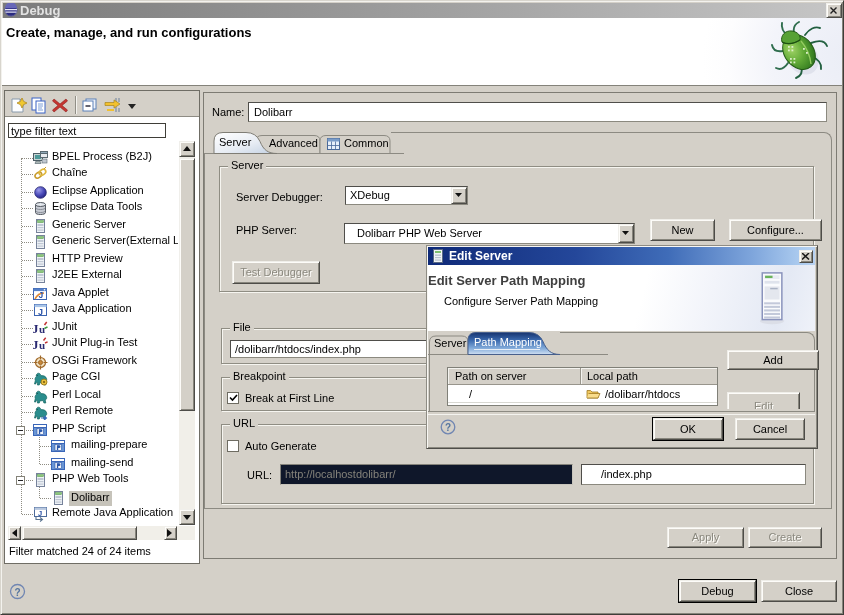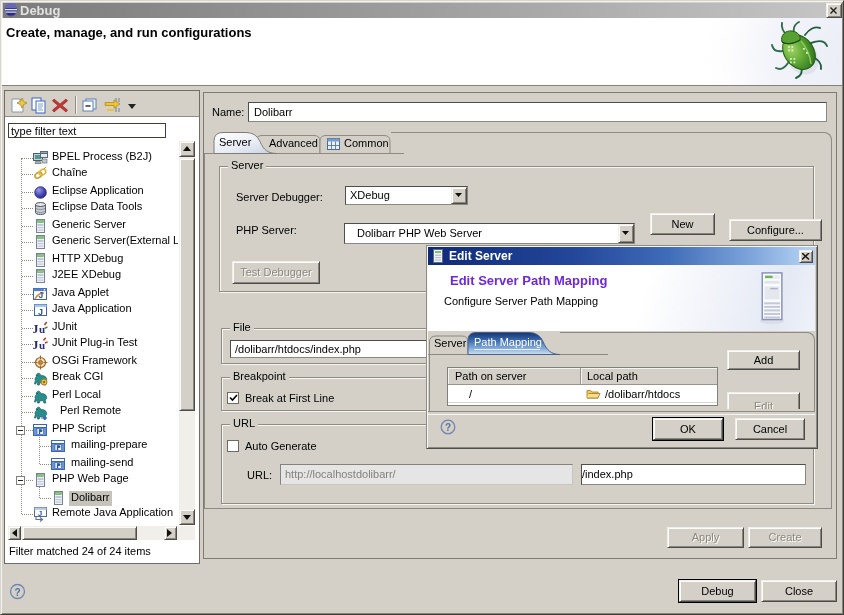--- a/index.html
+++ b/index.html
@@ -173,30 +173,30 @@
   </svg>
 <div class="row" style="left:52px;top:234px;width:126px;overflow:hidden">Generic Server(External La</div>
 <div class="ab" style="left:22px;top:260px;width:11px;border-top:1px dotted #8e8c82"></div>
 <svg class="ab" style="left:33px;top:253px" width="15" height="15" viewBox="0 0 15 15">
     <rect x="3.5" y="0.5" width="8" height="13" fill="#eef2f6" stroke="#76829a"></rect>
     <rect x="4.5" y="1.5" width="6" height="2.2" fill="#8cc87c" stroke="#5a9a50" stroke-width=".5"></rect>
     <rect x="4.5" y="5" width="6" height="2" fill="#c0c8d4"></rect>
     <rect x="4.5" y="8" width="6" height="1.2" fill="#c0c8d4"></rect>
     <rect x="4.5" y="10.5" width="6" height="1.2" fill="#c0c8d4"></rect>
   </svg>
-<div class="row" style="left:52px;top:252px;width:126px;overflow:hidden">HTTP XDebug</div>
+<div class="row" style="left:52px;top:252px;width:126px;overflow:hidden">HTTP Preview</div>
 <div class="ab" style="left:22px;top:276px;width:11px;border-top:1px dotted #8e8c82"></div>
 <svg class="ab" style="left:33px;top:269px" width="15" height="15" viewBox="0 0 15 15">
     <rect x="3.5" y="0.5" width="8" height="13" fill="#eef2f6" stroke="#76829a"></rect>
     <rect x="4.5" y="1.5" width="6" height="2.2" fill="#8cc87c" stroke="#5a9a50" stroke-width=".5"></rect>
     <rect x="4.5" y="5" width="6" height="2" fill="#c0c8d4"></rect>
     <rect x="4.5" y="8" width="6" height="1.2" fill="#c0c8d4"></rect>
     <rect x="4.5" y="10.5" width="6" height="1.2" fill="#c0c8d4"></rect>
   </svg>
-<div class="row" style="left:52px;top:268px;width:126px;overflow:hidden">J2EE XDebug</div>
+<div class="row" style="left:52px;top:268px;width:126px;overflow:hidden">J2EE External</div>
 <div class="ab" style="left:22px;top:294px;width:11px;border-top:1px dotted #8e8c82"></div>
 <svg class="ab" style="left:33px;top:287px" width="15" height="15" viewBox="0 0 15 15">
     <rect x="0.5" y="1.5" width="13" height="11" fill="#fff" stroke="#3c64b0"></rect>
     <rect x="0.5" y="1.5" width="13" height="2.6" fill="#5580c8"></rect>
     <circle cx="11.5" cy="2.8" r=".8" fill="#fff"></circle>
     <path d="M2 12 c2 -4 5 -6 9 -6" fill="none" stroke="#e08830" stroke-width="1.6"></path>
     <text x="5.5" y="11" font-family="Liberation Sans" font-size="8.5" font-weight="bold" fill="#2a52a8">J</text>
   </svg>
 <div class="row" style="left:52px;top:286px;width:126px;overflow:hidden">Java Applet</div>
 <div class="ab" style="left:22px;top:310px;width:11px;border-top:1px dotted #8e8c82"></div>
@@ -228,34 +228,34 @@
     <path d="M7.5 0.5 v4 M7.5 10.5 v4 M0.5 7.5 h4 M10.5 7.5 h4" stroke="#a06828" stroke-width="1.2"></path>
   </svg>
 <div class="row" style="left:52px;top:354px;width:126px;overflow:hidden">OSGi Framework</div>
 <div class="ab" style="left:22px;top:378px;width:11px;border-top:1px dotted #8e8c82"></div>
 <svg class="ab" style="left:33px;top:371px" width="15" height="15" viewBox="0 0 15 15">
     <path d="M1.5 13 l.8 -3.5 c-.6 -1.5 -.2 -3 1 -3.8 c-.3 -2 .7 -3.5 2.2 -3.5 c.8 0 1.5 .4 1.9 1.2 l.6 1.3 c2.6 -.4 5 .8 5.6 3 c.4 1.5 -.2 2.8 -1.4 3.4 l.6 2.9 h-1.9 l-.7 -2.4 l-3.4 .3 l-.5 2.1 h-1.9 l.3 -2.3 l-1.4 -.4 l-.5 1.7 z" fill="#2a8d8d" stroke="#14645f" stroke-width=".7"></path>
     <circle cx="4.2" cy="4.6" r=".5" fill="#0a3a38"></circle>
     <circle cx="11" cy="11" r="3" fill="#e8c040" stroke="#a08020"></circle>
     <circle cx="11" cy="11" r="1.1" fill="#7a5c10"></circle>
   </svg>
-<div class="row" style="left:52px;top:370px;width:126px;overflow:hidden">Break CGI</div>
+<div class="row" style="left:52px;top:370px;width:126px;overflow:hidden">Page CGI</div>
 <div class="ab" style="left:22px;top:396px;width:11px;border-top:1px dotted #8e8c82"></div>
 <svg class="ab" style="left:33px;top:389px" width="15" height="15" viewBox="0 0 15 15">
     <path d="M1.5 13 l.8 -3.5 c-.6 -1.5 -.2 -3 1 -3.8 c-.3 -2 .7 -3.5 2.2 -3.5 c.8 0 1.5 .4 1.9 1.2 l.6 1.3 c2.6 -.4 5 .8 5.6 3 c.4 1.5 -.2 2.8 -1.4 3.4 l.6 2.9 h-1.9 l-.7 -2.4 l-3.4 .3 l-.5 2.1 h-1.9 l.3 -2.3 l-1.4 -.4 l-.5 1.7 z" fill="#2a8d8d" stroke="#14645f" stroke-width=".7"></path>
     <circle cx="4.2" cy="4.6" r=".5" fill="#0a3a38"></circle>
   </svg>
 <div class="row" style="left:52px;top:388px;width:126px;overflow:hidden">Perl Local</div>
 <div class="ab" style="left:22px;top:412px;width:11px;border-top:1px dotted #8e8c82"></div>
 <svg class="ab" style="left:33px;top:405px" width="15" height="15" viewBox="0 0 15 15">
     <path d="M1.5 13 l.8 -3.5 c-.6 -1.5 -.2 -3 1 -3.8 c-.3 -2 .7 -3.5 2.2 -3.5 c.8 0 1.5 .4 1.9 1.2 l.6 1.3 c2.6 -.4 5 .8 5.6 3 c.4 1.5 -.2 2.8 -1.4 3.4 l.6 2.9 h-1.9 l-.7 -2.4 l-3.4 .3 l-.5 2.1 h-1.9 l.3 -2.3 l-1.4 -.4 l-.5 1.7 z" fill="#2a8d8d" stroke="#14645f" stroke-width=".7"></path>
     <circle cx="4.2" cy="4.6" r=".5" fill="#0a3a38"></circle>
     <path d="M8 13 h5 m-2 -2 l2.4 2 l-2.4 2" stroke="#3868c0" stroke-width="1.2" fill="none"></path>
   </svg>
-<div class="row" style="left:60px;top:404px;width:126px;overflow:hidden">Perl Remote</div>
+<div class="row" style="left:52px;top:404px;width:126px;overflow:hidden">Perl Remote</div>
 <div class="ab" style="left:22px;top:430px;width:11px;border-top:1px dotted #8e8c82"></div>
 <svg class="ab" style="left:33px;top:423px" width="15" height="15" viewBox="0 0 15 15">
     <rect x="0.5" y="1.5" width="13" height="11" fill="#fff" stroke="#3a66b8"></rect>
     <rect x="1.2" y="2.2" width="11.6" height="2" fill="#fff"></rect>
     <rect x="0.5" y="4.5" width="13" height="8" fill="#6a96d4" stroke="#3a66b8"></rect>
     <rect x="4" y="5.5" width="6.5" height="6" fill="#f4f6fa" stroke="#2a56a8" stroke-width=".6"></rect>
     <rect x="5.9" y="6.2" width="1.3" height="4.8" fill="#2a56a8"></rect>
     <path d="M7 6.2 h1 a1.45 1.45 0 1 1 0 2.9 h-1 z" fill="#2a56a8"></path>
   </svg>
 <div class="ab" style="left:16px;top:426px;width:9px;height:9px;background:#fff;border:1px solid #848278;box-sizing:border-box"></div>
@@ -284,21 +284,21 @@
 <div class="ab" style="left:22px;top:480px;width:11px;border-top:1px dotted #8e8c82"></div>
 <svg class="ab" style="left:33px;top:473px" width="15" height="15" viewBox="0 0 15 15">
     <rect x="3.5" y="0.5" width="8" height="13" fill="#eef2f6" stroke="#76829a"></rect>
     <rect x="4.5" y="1.5" width="6" height="2.2" fill="#8cc87c" stroke="#5a9a50" stroke-width=".5"></rect>
     <rect x="4.5" y="5" width="6" height="2" fill="#c0c8d4"></rect>
     <rect x="4.5" y="8" width="6" height="1.2" fill="#c0c8d4"></rect>
     <rect x="4.5" y="10.5" width="6" height="1.2" fill="#c0c8d4"></rect>
   </svg>
 <div class="ab" style="left:16px;top:476px;width:9px;height:9px;background:#fff;border:1px solid #848278;box-sizing:border-box"></div>
 <div class="ab" style="left:18px;top:480px;width:5px;height:1px;background:#222"></div>
-<div class="row" style="left:52px;top:472px;width:126px;overflow:hidden">PHP Web Page</div>
+<div class="row" style="left:52px;top:472px;width:126px;overflow:hidden">PHP Web Tools</div>
 <div class="ab" style="left:40px;top:498px;width:11px;border-top:1px dotted #8e8c82"></div>
 <svg class="ab" style="left:51px;top:491px" width="15" height="15" viewBox="0 0 15 15">
     <rect x="3.5" y="0.5" width="8" height="13" fill="#eef2f6" stroke="#76829a"></rect>
     <rect x="4.5" y="1.5" width="6" height="2.2" fill="#8cc87c" stroke="#5a9a50" stroke-width=".5"></rect>
     <rect x="4.5" y="5" width="6" height="2" fill="#c0c8d4"></rect>
     <rect x="4.5" y="8" width="6" height="1.2" fill="#c0c8d4"></rect>
     <rect x="4.5" y="10.5" width="6" height="1.2" fill="#c0c8d4"></rect>
   </svg>
 <div class="ab" style="left:69px;top:491px;height:15px;background:#c6c3ba;padding:0 2px;line-height:15px;font:11px 'Liberation Sans',sans-serif">Dolibarr</div>
 <div class="ab" style="left:22px;top:514px;width:11px;border-top:1px dotted #8e8c82"></div>
@@ -369,61 +369,61 @@
 <div class="sb" style="left:451px;top:187px;width:16px;height:17px"></div>
 <svg class="ab" style="left:455px;top:193px" width="7" height="4" viewBox="0 0 7 4">
     <path d="M0 0 h7 l-3.5 4 z" fill="#111"></path>
   </svg>
 <div class="ab t" style="left:236px;top:224px">PHP Server:</div>
 <div class="tbx" style="left:344px;top:223px;width:291px;height:21px;line-height:19px;padding-left:12px">Dolibarr PHP Web Server</div>
 <div class="sb" style="left:618px;top:224px;width:16px;height:19px"></div>
 <svg class="ab" style="left:622px;top:231px" width="7" height="4" viewBox="0 0 7 4">
     <path d="M0 0 h7 l-3.5 4 z" fill="#111"></path>
   </svg>
-<div class="btn" style="left:650px;top:213px;width:65px;height:22px;line-height:20px">New</div>
+<div class="btn" style="left:650px;top:219px;width:65px;height:22px;line-height:20px">New</div>
 <div class="btn" style="left:729px;top:219px;width:93px;height:22px;line-height:20px">Configure...</div>
 <div class="btn dis" style="left:232px;top:261px;width:88px;height:23px;line-height:21px">Test Debugger</div>
 <div class="grp" style="left:221px;top:328px;width:593px;height:36px">
     <span>File</span>
   </div>
 <div class="tbx" style="left:230px;top:340px;width:576px;height:18px;line-height:16px;padding-left:4px">/dolibarr/htdocs/index.php</div>
 <div class="grp" style="left:221px;top:377px;width:593px;height:34px">
     <span>Breakpoint</span>
   </div>
 <div class="ab" style="left:227px;top:392px;width:12px;height:12px;background:#fff;border:1px solid #6e6c62;box-sizing:border-box"></div>
 <svg class="ab" style="left:229px;top:394px" width="9" height="8" viewBox="0 0 9 8">
     <path d="M1 3.5 L3.5 6 L8 1" stroke="#000" stroke-width="1.6" fill="none"></path>
   </svg>
 <div class="ab t" style="left:245px;top:392px">Break at First Line</div>
 <div class="grp" style="left:221px;top:424px;width:593px;height:80px">
     <span>URL</span>
   </div>
 <div class="ab" style="left:227px;top:440px;width:12px;height:12px;background:#fff;border:1px solid #6e6c62;box-sizing:border-box"></div>
 <div class="ab t" style="left:245px;top:440px">Auto Generate</div>
 <div class="ab t" style="left:247px;top:469px">URL:</div>
-<div class="ab" style="left:280px;top:464px;width:293px;height:21px;border:1px solid;border-color:#84827a #c8c5bc #c8c5bc #84827a;background:#e5e5e5;box-sizing:border-box;font:11px 'Liberation Sans',sans-serif;color:#84827a;line-height:19px;padding-left:4px;white-space:nowrap;overflow:hidden">http://localhostdolibarr/</div>
-<div class="tbx" style="left:581px;top:464px;width:225px;height:21px;line-height:19px;padding-left:0">/index.php</div>
+<div class="ab" style="left:280px;top:464px;width:293px;height:21px;border:1px solid;border-color:#84827a #c8c5bc #c8c5bc #84827a;background:#0f172a;box-sizing:border-box;font:11px 'Liberation Sans',sans-serif;color:#84827a;line-height:19px;padding-left:4px;white-space:nowrap;overflow:hidden">http://localhostdolibarr/</div>
+<div class="tbx" style="left:581px;top:464px;width:225px;height:21px;line-height:19px;padding-left:19px">/index.php</div>
 <div class="btn dis" style="left:667px;top:527px;width:77px;height:21px;line-height:19px">Apply</div>
 <div class="btn dis" style="left:748px;top:527px;width:74px;height:21px;line-height:19px">Create</div>
 <div class="ab" style="left:426px;top:245px;width:392px;height:204px;background:#d4d0c8;border:1px solid;border-color:#8e8c84 #4e4d49 #4e4d49 #8e8c84;box-shadow:inset 1px 1px 0 #f8f7f3,inset -1px -1px 0 #8a887f;box-sizing:border-box"></div>
 <div class="ab" style="left:428px;top:247px;width:387px;height:18px;background:linear-gradient(90deg,#0f2a78 0%,#24479a 38%,#3f6cb8 62%,#7fa6dc 84%,#aecdf0 97%,#b8d2f2)"></div>
 <svg class="ab" style="left:432px;top:249px" width="12" height="14" viewBox="0 0 12 14">
     <rect x="1.5" y=".5" width="9" height="13" fill="#f0f3f6" stroke="#5a6a84"></rect>
     <rect x="3" y="2" width="6" height="2" fill="#7ec06e"></rect>
     <rect x="3" y="5.5" width="6" height="1.4" fill="#b8c2cc"></rect>
     <rect x="3" y="8" width="6" height="1.2" fill="#b8c2cc"></rect>
     <rect x="3" y="10.5" width="6" height="1.2" fill="#b8c2cc"></rect>
   </svg>
 <div class="ab" style="left:449px;top:249px;font:bold 12px 'Liberation Sans',sans-serif;color:#fff">Edit Server</div>
 <div class="sb" style="left:799px;top:250px;width:14px;height:13px"></div>
 <svg class="ab" style="left:802px;top:253px" width="8" height="7" viewBox="0 0 8 7">
     <path d="M0 0 L7 6.5 M7 0 L0 6.5" stroke="#1a1a1a" stroke-width="1.5"></path>
   </svg>
 <div class="ab" style="left:428px;top:265px;width:387px;height:66px;background:linear-gradient(105deg,#ffffff 55%,#f2f4fa 72%,#e4e9f4 90%,#eff2f9 100%)"></div>
-<div class="ab" style="left:450px;top:273px;font:bold 13px 'Liberation Sans',sans-serif;color:#6d28d9">Edit Server Path Mapping</div>
+<div class="ab" style="left:428px;top:273px;font:bold 13px 'Liberation Sans',sans-serif;color:#404040">Edit Server Path Mapping</div>
 <div class="ab t" style="left:444px;top:295px">Configure Server Path Mapping</div>
 <svg class="ab" style="left:759px;top:271px" width="28" height="57" viewBox="0 0 30 60">
     <ellipse cx="14" cy="53" rx="13" ry="3.5" fill="#d8dbe4" opacity=".8"></ellipse>
     <rect x="3.5" y="1.5" width="21" height="50" fill="#fafbfd" stroke="#8a93bc" stroke-width="1.6"></rect>
     <rect x="6" y="4" width="16" height="4" fill="#e8ecf2"></rect>
     <rect x="6.5" y="4.5" width="8" height="2.5" fill="#6cb45c"></rect>
     <rect x="6" y="10" width="16" height="3" fill="#dfe3ec"></rect>
     <rect x="6" y="16" width="16" height="14" fill="#e4e7ee"></rect>
     <rect x="12" y="17.5" width="8" height="1.6" fill="#aab2c4"></rect>
     <g fill="#c3c9da">
@@ -455,21 +455,21 @@
 <div class="ab" style="left:447px;top:367px;width:271px;height:39px;background:#fff;border:1px solid #808078;box-sizing:border-box;overflow:hidden"></div>
 <div class="ab" style="left:448px;top:368px;width:133px;height:17px;background:#d4d0c8;border-right:1px solid #98958c;border-bottom:1px solid #98958c;box-sizing:border-box;font:11px 'Liberation Sans',sans-serif;line-height:16px;padding-left:7px;box-shadow:inset 1px 1px 0 #f4f3ef">Path on server</div>
 <div class="ab" style="left:581px;top:368px;width:136px;height:17px;background:#d4d0c8;border-bottom:1px solid #98958c;box-sizing:border-box;font:11px 'Liberation Sans',sans-serif;line-height:16px;padding-left:6px;box-shadow:inset 1px 1px 0 #f4f3ef">Local path</div>
 <div class="ab t" style="left:469px;top:388px">/</div>
 <svg class="ab" style="left:586px;top:387px" width="15" height="13" viewBox="0 0 15 13">
     <path d="M1 3.5 V11 h11 V5 h-6 l-1.5 -1.5 z" fill="#f0c860" stroke="#a07820" stroke-width=".8"></path>
     <path d="M2.5 6.5 h11.5 l-2 4.5 h-11" fill="#f8dc8c" stroke="#a07820" stroke-width=".8"></path>
   </svg>
 <div class="ab t" style="left:605px;top:388px">/dolibarr/htdocs</div>
 <div class="ab" style="left:448px;top:402px;width:269px;height:1px;background:#d8d8d2"></div>
-<div class="btn" style="left:727px;top:350px;width:73px;height:20px;line-height:18px">Add</div>
+<div class="btn" style="left:727px;top:350px;width:92px;height:20px;line-height:18px">Add</div>
 <div class="ab" style="left:727px;top:392px;width:73px;height:17px;overflow:hidden">
     <div class="btn dis" style="left:0;top:0;width:73px;height:24px;line-height:27px">Edit</div>
   </div>
 <div class="ab" style="left:428px;top:411px;width:387px;height:2px;border-top:1px solid #8c8a82;border-bottom:1px solid #f4f3ef"></div>
 <svg class="ab" style="left:440px;top:419px" width="16" height="16" viewBox="0 0 16 16">
     <circle cx="8" cy="8" r="6.8" fill="none" stroke="#7086b2" stroke-width="1.3"></circle>
     <text x="5" y="12" font-family="Liberation Sans" font-size="10" font-weight="bold" fill="#54749e">?</text>
   </svg>
 <div class="ab" style="left:652px;top:417px;width:72px;height:24px;border:1px solid #000;box-sizing:border-box"></div>
 <div class="btn" style="left:653px;top:418px;width:70px;height:22px;line-height:20px">OK</div>

